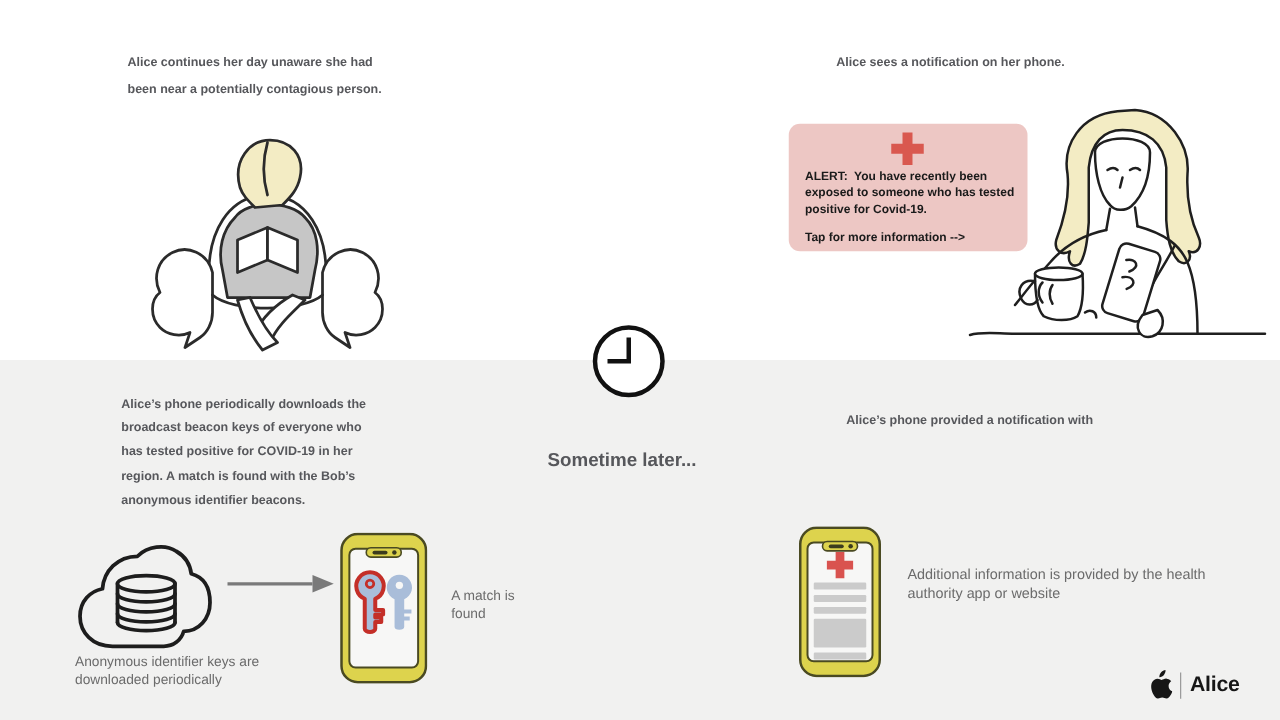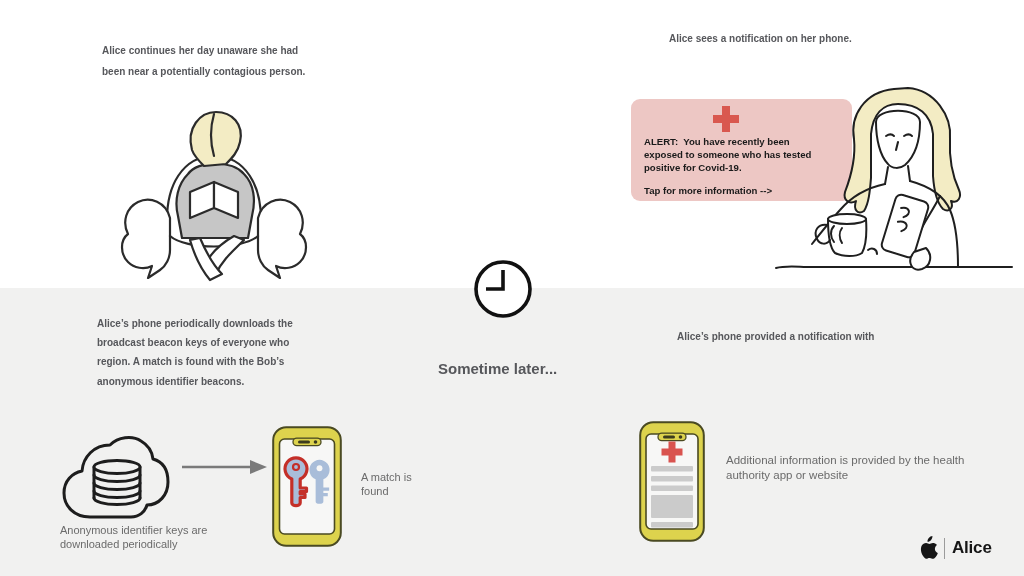--- a/index.html
+++ b/index.html
@@ -7,21 +7,21 @@
   body { font-family: "Liberation Sans", sans-serif; background: #ffffff; position: relative; overflow: hidden; }
   #stage { position: absolute; inset: 0; width: 1024px; height: 576px; }
 
   .bottom-bg { position: absolute; left: 0; top: 288px; width: 1024px; height: 288px; background: #f1f1f0; }
 
   .abs { position: absolute; }
   .heading { font-size: 10px; font-weight: bold; color: #56575b; line-height: 21px; margin-left: 40px; }
   .heading .line { white-space: pre; }
   .caption { font-size: 11px; color: #6b6b6b; line-height: 14px; }
 
-  .alert-box { position: absolute; left: 631px; top: 99px; width: 221px; height: 102px;
+  .alert-box { position: absolute; left: 631px; top: 99px; width: 191px; height: 102px;
                background: #edc7c4; border-radius: 9px; }
   .alert-cross { position: absolute; left: 0; top: 5px; width: 189px; height: 30px; display: flex; justify-content: center; }
   .alert-text { position: absolute; left: 13px; top: 36px; font-size: 9.6px; font-weight: bold; color: #1a1a1a; line-height: 13px; }
   .alert-text .line { white-space: pre; }
   .alert-tap { margin-top: 10px; }
 
   .divider-label { position: absolute; left: 438px; top: 332px; font-size: 15px; font-weight: bold; color: #56575b; white-space: pre; margin-top: 28px; }
 
   .footer { position: absolute; left: 918px; top: 535px; height: 26px; display: flex; align-items: center; }
   .footer .sep { width: 1px; height: 21px; background: #9b9b9b; margin: 0 7px 0 6px; }
@@ -58,21 +58,21 @@
       <path d="M92 152 C98 166 104 178 114 188 L102 194 C92 182 86 168 82 154 Z" fill="#ffffff"></path>
 
       <path d="M82 106 L106 96 L106 122 L82 132 Z" fill="#ffffff"></path>
       <path d="M106 96 L130 106 L130 132 L106 122 Z" fill="#ffffff"></path>
 
       <path d="M84 64 C78 42 92 26 108 26 C124 26 136 38 132 56 C130 66 124 72 118 78 L96 80 C90 74 86 70 84 64 Z" fill="#f3ecc4"></path>
       <path d="M106 28 C102 42 102 56 106 70"></path>
     </g>
   </svg>
 
-  <div class="abs heading" style="left:629px; top:28px;">
+  <div class="abs heading" style="left:629px; top:40px;">
     <div class="line">Alice sees a notification on her phone.</div>
   </div>
 
   <div class="alert-box">
     <div class="alert-cross">
       <svg width="30" height="30" viewBox="-15 -15 30 30">
         <path d="M-4 -13 H4 V-4 H13 V4 H4 V13 H-4 V4 H-13 V-4 H-4 Z" fill="#d9584f"></path>
       </svg>
     </div>
     <div class="alert-text">
@@ -120,20 +120,21 @@
 
   <svg class="abs" style="left:471px; top:257px;" width="64" height="64" viewBox="0 0 64 64">
     <circle cx="32" cy="32" r="27" fill="#ffffff" stroke="#111111" stroke-width="3.6"></circle>
     <path d="M15 32 L32 32 L32 13" fill="none" stroke="#111111" stroke-width="3.6"></path>
   </svg>
   <div class="divider-label">Sometime later...</div>
 
   <div class="abs heading" style="left:57px; top:314px; line-height:19.2px;">
     <div class="line">Alice’s phone periodically downloads the</div>
     <div class="line">broadcast beacon keys of everyone who</div>
+    <div class="line">has tested positive for COVID-19 in her</div>
     <div class="line">region. A match is found with the Bob’s</div>
     <div class="line">anonymous identifier beacons.</div>
   </div>
 
   <svg class="abs" style="left:60px; top:433px;" width="112" height="96" viewBox="0 0 112 96">
     <g fill="#f1f1f0" stroke="#1d1d1d" stroke-width="3" stroke-linejoin="round" stroke-linecap="round">
       <path d="M30 84 C14 84 4 73 4 60 C4 48 12 40 22 38 C23 24 34 12 50 12 C58 4 72 2 81 8 C88 12 92 18 93 26 C104 29 108 38 108 49 C108 62 99 72 87 72 C85 79 79 84 71 84 Z"></path>
       <g>
         <path d="M34 34 V65 M80 34 V65"></path>
         <ellipse cx="57" cy="34" rx="23" ry="6.5"></ellipse>

